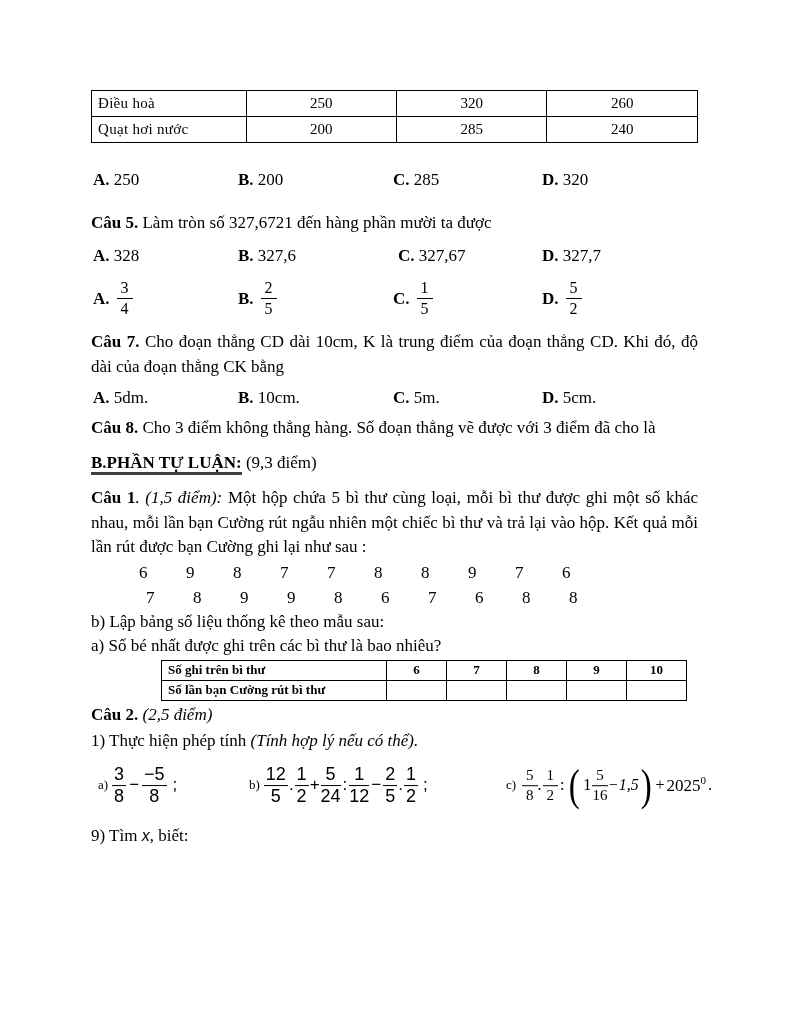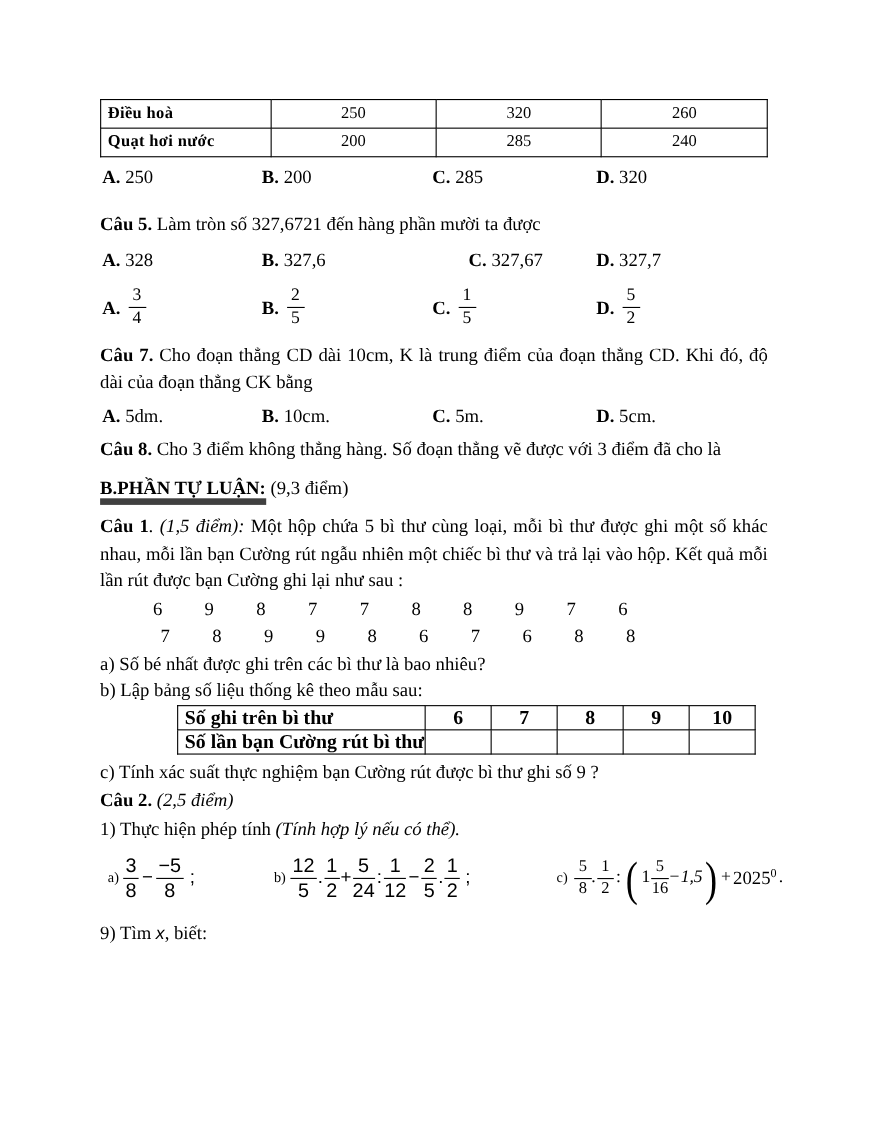--- a/index.html
+++ b/index.html
@@ -9,21 +9,21 @@
     width:792px; height:1024px;
     background:#fff;
     font-family:"Liberation Serif", serif;
     font-size:17px; color:#000;
     padding:90px 94px 0 91px;
     overflow:hidden;
   }
   
   table.top-table { border-collapse:collapse; width:607px; table-layout:fixed; }
   table.top-table td { border:1px solid #000; height:26px; font-size:15px; vertical-align:middle; }
-  table.top-table td.lbl { font-weight:bold; padding-left:6px; width:154px; letter-spacing:0.3px; }
+  table.top-table td.lbl { font-weight:normal; padding-left:6px; width:154px; letter-spacing:0.3px; }
   table.top-table td.val { text-align:center; width:150px; }
   
   .line { line-height:24px; }
   .qline { margin-top:2px; line-height:25px; }
   .bold { font-weight:bold;text-align:center; }
   .italic { font-style:italic; }
   
   .opts { display:grid; grid-template-columns:145px 155px 149px 1fr; margin-left:2px; }
   .opt { white-space:nowrap; }
   .opt .key { font-weight:bold; }
@@ -39,30 +39,30 @@
   .afrac .fn { display:block; border-bottom:1.5px solid #000; padding:0 2px 1px 2px; }
   .afrac .fd { display:block; padding-top:1px; }
   .op { font-family:"Liberation Sans", sans-serif; font-size:17px; padding:0 3px; }
   .opse { font-family:"Liberation Serif", serif; font-size:16px; padding:0 2px; }
   .cfrac { font-size:15px; top:0; margin-left:2px; }
   .bigparen { font-size:44px; font-weight:normal; line-height:0.9; font-family:"Liberation Serif", serif; transform:scaleX(0.75); display:inline-block; }
   .pow { font-size:17px; }
   .pow sup { font-size:11px; }
   
   .secb { margin-top:10px; line-height:25px; }
-  .secb .t { font-weight:bold; border-bottom:6px solid #404040; padding-bottom:0px; }
+  .secb .t { font-weight:bold; border-bottom:3px solid #404040; padding-bottom:0px; }
   
   .para { text-align:justify; line-height:24.5px; }
   
   .numrow { display:flex; margin-left:48px; line-height:25px; }
   .numrow.second { margin-left:55px; }
   .numrow span { width:47px; display:inline-block; }
   
   table.stat-table { border-collapse:collapse; margin-left:70px; table-layout:fixed; margin-top:2px; }
-  table.stat-table td { border:1px solid #000; height:20px; font-size:18px; font-weight:bold; vertical-align:middle; }
+  table.stat-table td { border:1px solid #000; height:20px; font-size:13px; font-weight:bold; vertical-align:middle; }
   table.stat-table td.lbl { width:225px; padding-left:6px; }
   table.stat-table td.val { width:60px; text-align:center; }
   .mathx { font-family:"Liberation Sans", sans-serif; font-style:italic; font-size:16px; }
 </style>
 </head>
 <body>
 
 <div class="page">
 
   <table class="top-table">
@@ -75,34 +75,34 @@
     </tr>
     <tr>
       <td class="lbl">Quạt hơi nước</td>
       <td class="val">200</td>
       <td class="val">285</td>
       <td class="val">240</td>
     </tr>
   </tbody>
     </table>
 
-  <div class="opts" style="margin-top:8px;">
+  <div class="opts" style="margin-top:27px;">
     <span class="opt"><span class="key">A.</span><span> 250</span></span>
     <span class="opt"><span class="key">B.</span><span> 200</span></span>
     <span class="opt"><span class="key">C.</span><span> 285</span></span>
     <span class="opt"><span class="key">D.</span><span> 320</span></span>
   </div>
 
   <div class="qline" style="margin-top:20px;">
     <span class="bold">Câu 5.</span><span> Làm tròn số 327,6721 đến hàng phần mười ta được</span>
   </div>
   <div class="opts" style="margin-top:11px;">
     <span class="opt"><span class="key">A.</span><span> 328</span></span>
     <span class="opt"><span class="key">B.</span><span> 327,6</span></span>
-    <span class="opt" style="padding-left:5px;margin-left:28px;"><span class="key">C.</span><span> 327,67</span></span>
+    <span class="opt" style="padding-left:5px;"><span class="key">C.</span><span> 327,67</span></span>
     <span class="opt"><span class="key">D.</span><span> 327,7</span></span>
   </div>
 
   <div class="opts" style="margin-top:8px; height:52px; align-items:center;">
     <span class="opt"><span class="key">A.</span><span class="sfrac"><span class="fn">3</span><span class="fd">4</span></span></span>
     <span class="opt"><span class="key">B.</span><span class="sfrac"><span class="fn">2</span><span class="fd">5</span></span></span>
     <span class="opt"><span class="key">C.</span><span class="sfrac"><span class="fn">1</span><span class="fd">5</span></span></span>
     <span class="opt"><span class="key">D.</span><span class="sfrac"><span class="fn">5</span><span class="fd">2</span></span></span>
   </div>
 
@@ -144,22 +144,22 @@
       <span>8</span>
       <span>9</span>
       <span>9</span>
       <span>8</span>
       <span>6</span>
       <span>7</span>
       <span>6</span>
       <span>8</span>
       <span>8</span>
   </div>
+  <div class="line" style="line-height:23px;">b) Lập bảng số liệu thống kê theo mẫu sau:</div>
   <div class="line" style="line-height:24px; margin-top:1px;">a) Số bé nhất được ghi trên các bì thư là bao nhiêu?</div>
-  <div class="line" style="line-height:23px;">b) Lập bảng số liệu thống kê theo mẫu sau:</div>
 
   <table class="stat-table">
     <tbody>
         <tr>
       <td class="lbl">Số ghi trên bì thư</td>
       <td class="val">6</td>
       <td class="val">7</td>
       <td class="val">8</td>
       <td class="val">9</td>
       <td class="val">10</td>
@@ -168,21 +168,20 @@
       <td class="lbl">Số lần bạn Cường rút bì thư</td>
       <td class="val"></td>
       <td class="val"></td>
       <td class="val"></td>
       <td class="val"></td>
       <td class="val"></td>
     </tr>
   </tbody>
     </table>
 
-  <div class="line" style="margin-top:4px; line-height:24px;">c) Tính xác suất thực nghiệm bạn Cường rút được bì thư ghi số 9 ?</div>
 
   <div class="qline" style="margin-top:1px;">
     <span class="bold">Câu 2.</span><span class="italic"> (2,5 điểm)</span>
   </div>
   <div class="qline" style="margin-top:1px;">
     <span>1) Thực hiện phép tính </span><span class="italic">(Tính hợp lý nếu có thể).</span>
   </div>
 
   <div class="exprs">
     <span class="expr" style="left:7px;">

